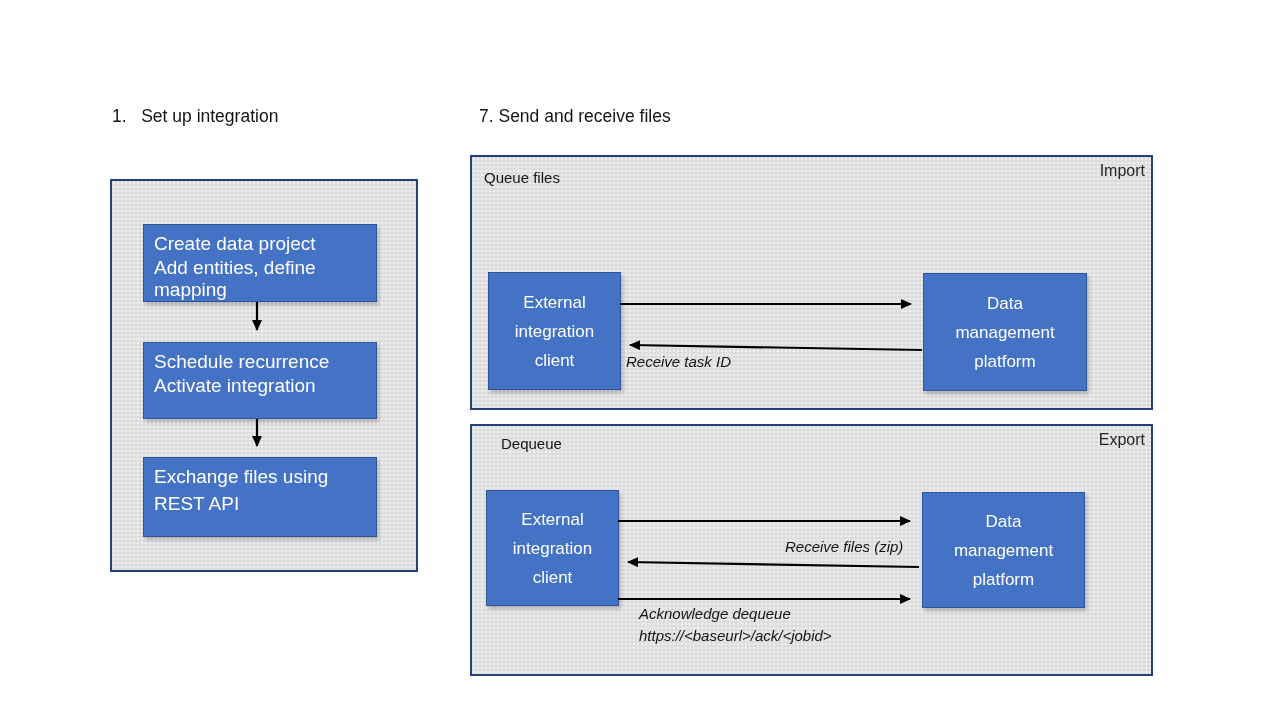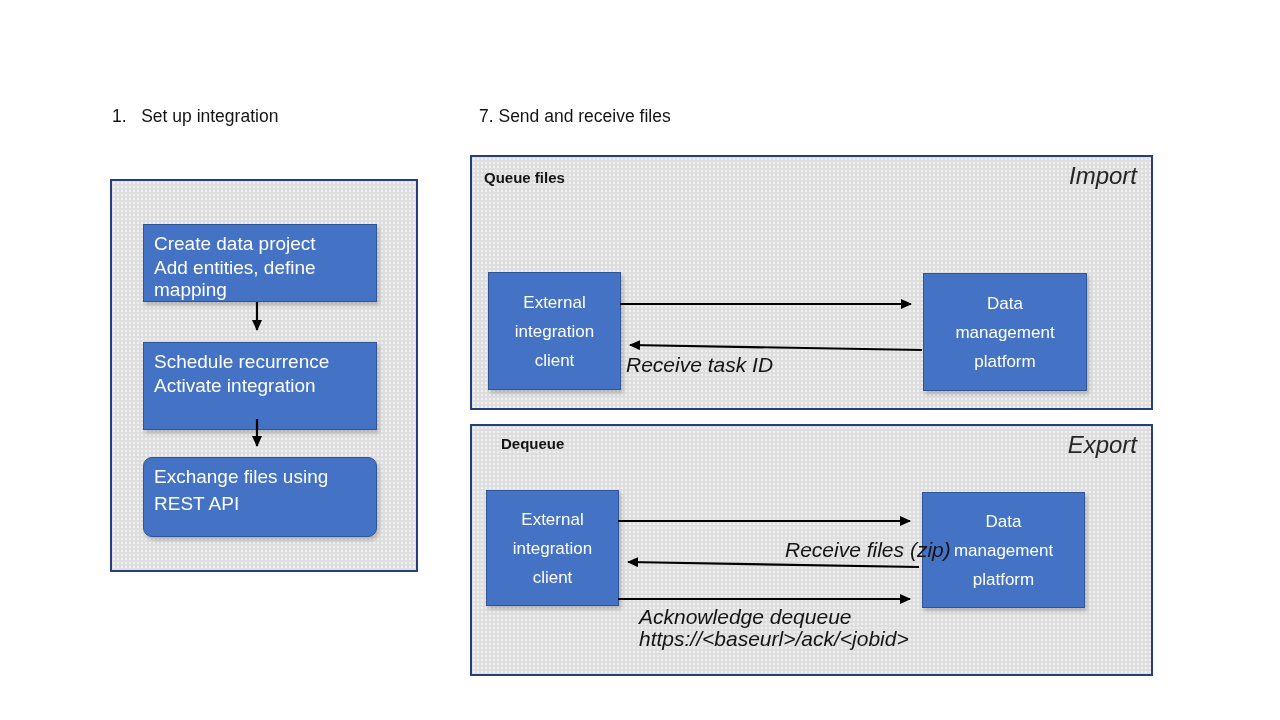--- a/index.html
+++ b/index.html
@@ -25,47 +25,47 @@
   #import-panel{left:470px;top:155px;width:683px;height:255px;}
   #export-panel{left:470px;top:424px;width:683px;height:252px;padding-left:48px;}
 
   .step-box{
     position:absolute;left:31px;width:234px;
     background:#4472c4;border:1px solid #2f5597;box-sizing:border-box;
     color:#ffffff;padding:5px 2px 4px 10px;
     box-shadow:2px 3px 4px rgba(0,0,0,0.22);
   }
   #step-box-1{top:43px;height:78px;}
-  #step-box-2{top:161px;height:88px;}
-  #step-box-3{top:276px;height:80px;border-radius:9px;}
+  #step-box-2{top:161px;height:77px;}
+  #step-box-3{top:276px;height:80px;}
   .step-title{font-size:19px;line-height:27px;}
   .step-subtitle{font-size:19px;line-height:22px;max-width:165px;display:block;}
 
   .entity-box{
     position:absolute;background:#4472c4;border:1px solid #2f5597;box-sizing:border-box;
     color:#ffffff;display:flex;align-items:center;justify-content:center;text-align:center;
     font-size:17px;line-height:29px;box-shadow:2px 3px 4px rgba(0,0,0,0.22);
   }
   #import-left-box{left:16px;top:115px;width:133px;height:118px;padding:0 14px;}
   #import-right-box{left:451px;top:116px;width:164px;height:118px;padding:0 22px;}
   #export-left-box{left:14px;top:64px;width:133px;height:116px;padding:0 14px;}
   #export-right-box{left:450px;top:66px;width:163px;height:116px;padding:0 22px;}
 
-  .panel-label{position:absolute;font-size:15px;color:#141414;font-weight:bold;}
+  .panel-label{position:absolute;font-size:15px;color:#141414;}
   #import-label{left:12px;top:12px;}
   #export-label{left:29px;top:9px;}
   .panel-url{
     position:absolute;font-size:15.5px;font-weight:bold;font-style:italic;color:#111111;
     white-space:nowrap;letter-spacing:-0.2px;
   }
   #import-url{left:12px;top:36px;}
   #export-url{left:29px;top:32px;}
-  .corner-label{position:absolute;top:5px;right:14px;font-size:24px;color:#262626;font-style:italic;}
+  .corner-label{position:absolute;top:5px;right:6px;font-size:16px;color:#262626;}
 
-  .flow-label{position:absolute;font-style:italic;font-size:21px;color:#141414;white-space:nowrap;}
+  .flow-label{position:absolute;font-style:italic;font-size:15px;color:#141414;white-space:nowrap;}
   #receive-task-label{left:154px;top:196px;}
   #receive-files-label{left:313px;top:112px;}
   #ack-label{left:167px;top:179px;}
   #ack-url-label{left:167px;top:201px;}
 
   .arrow-layer{position:absolute;left:0;top:0;pointer-events:none;}
 </style>
 </head>
 <body>
 

